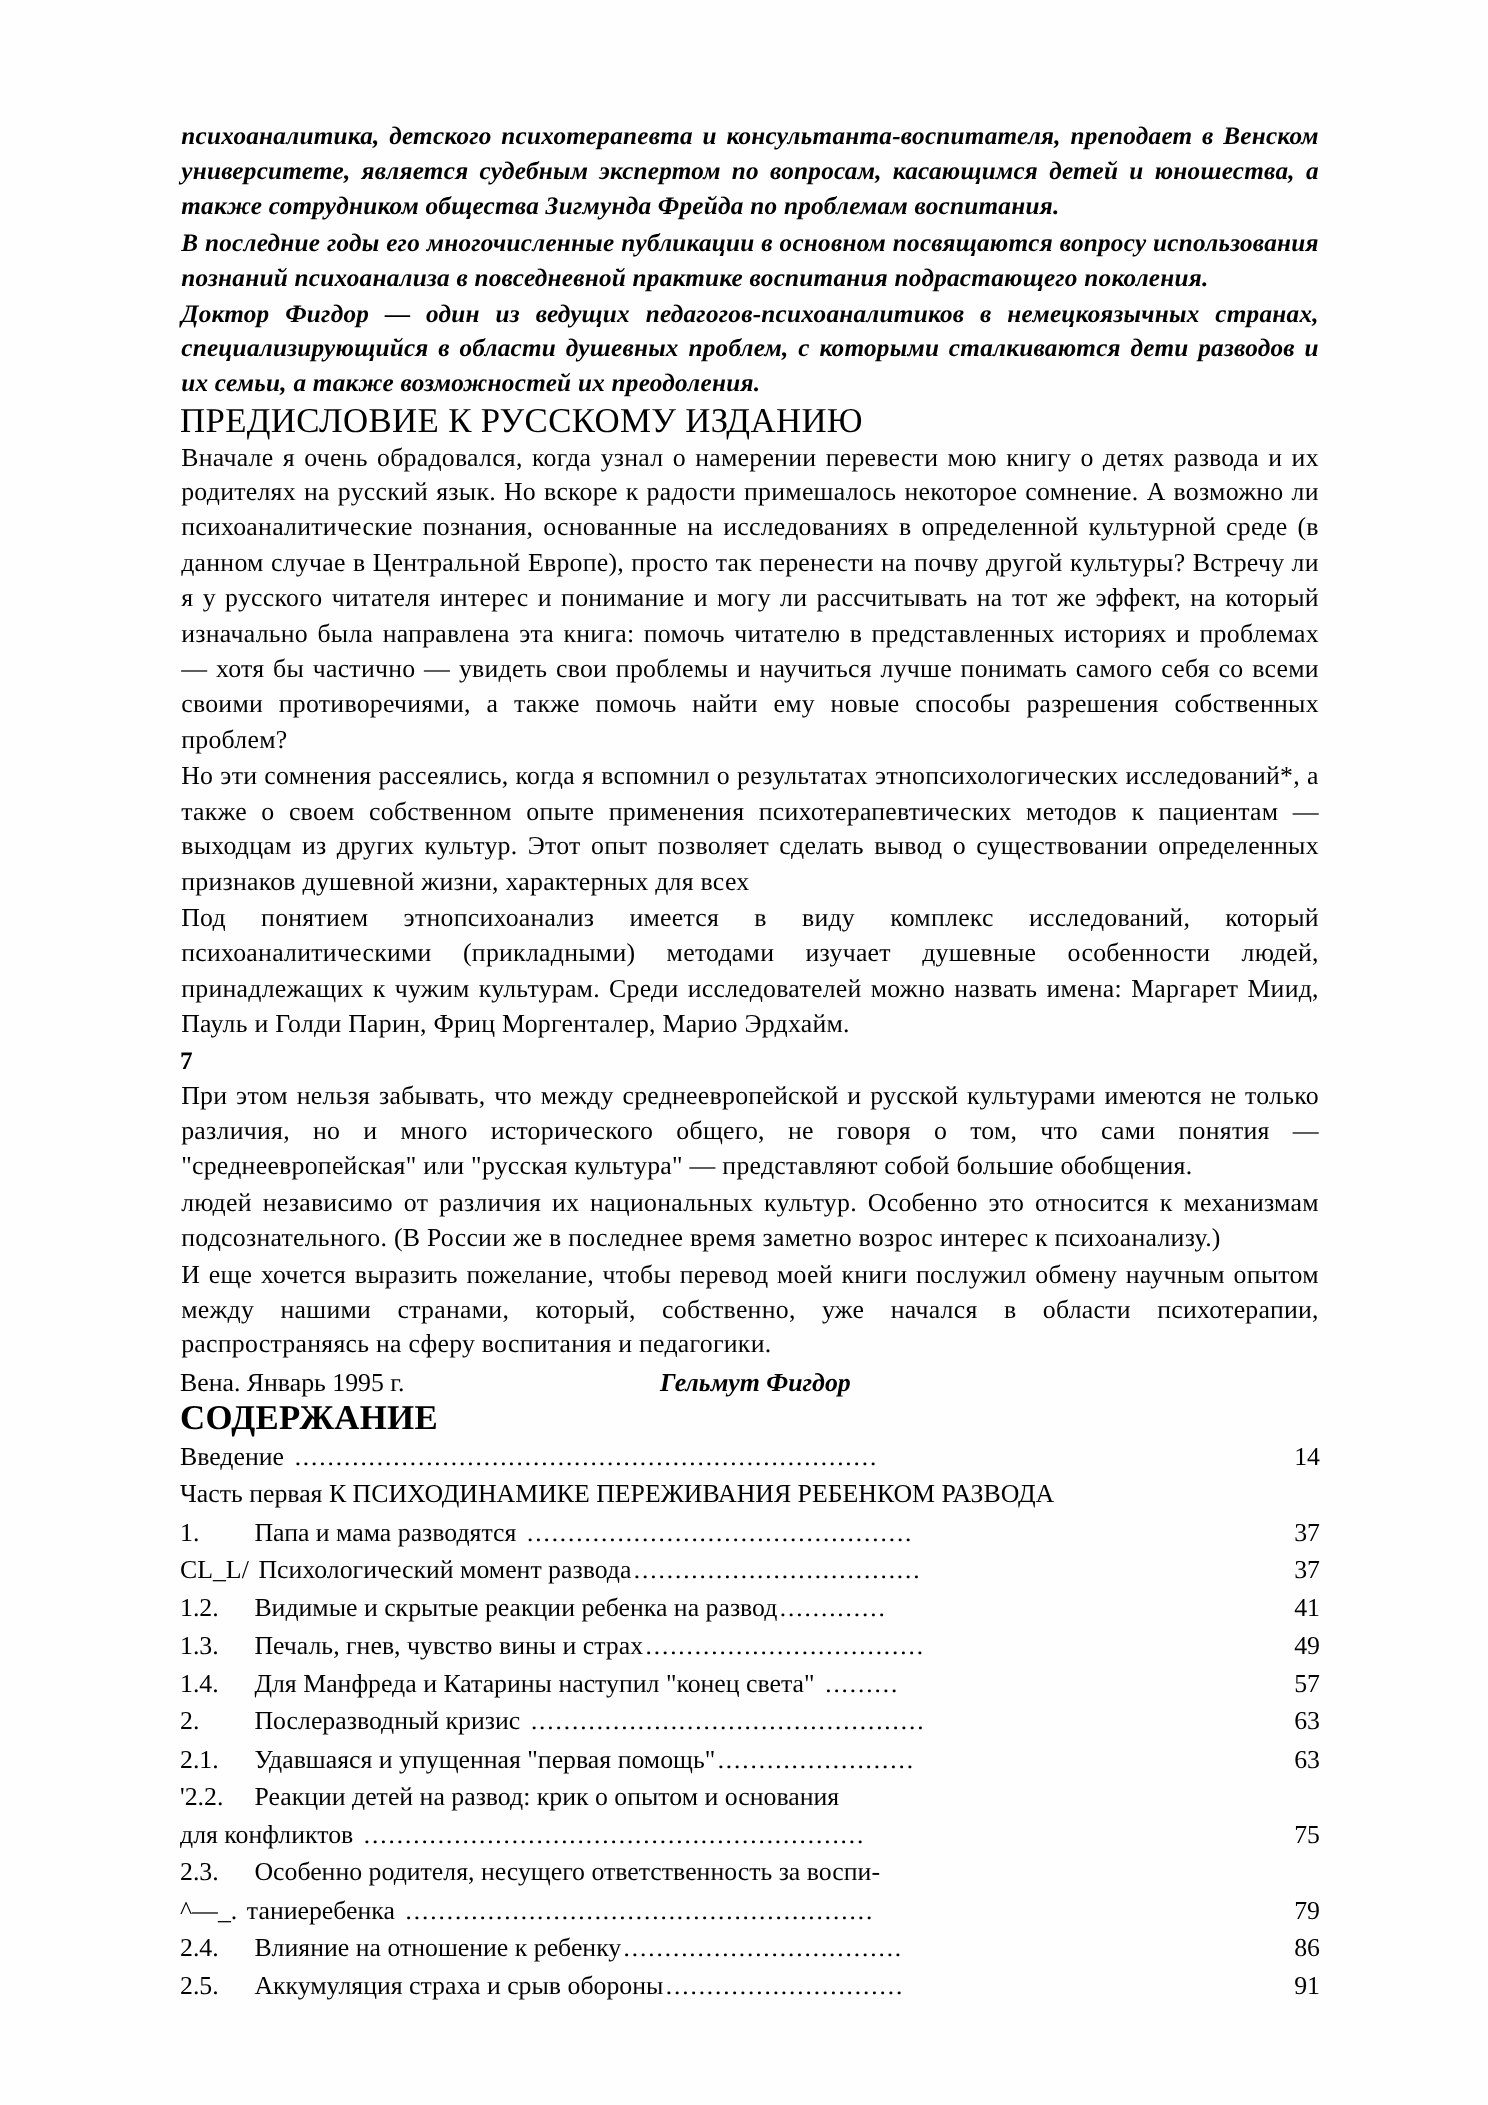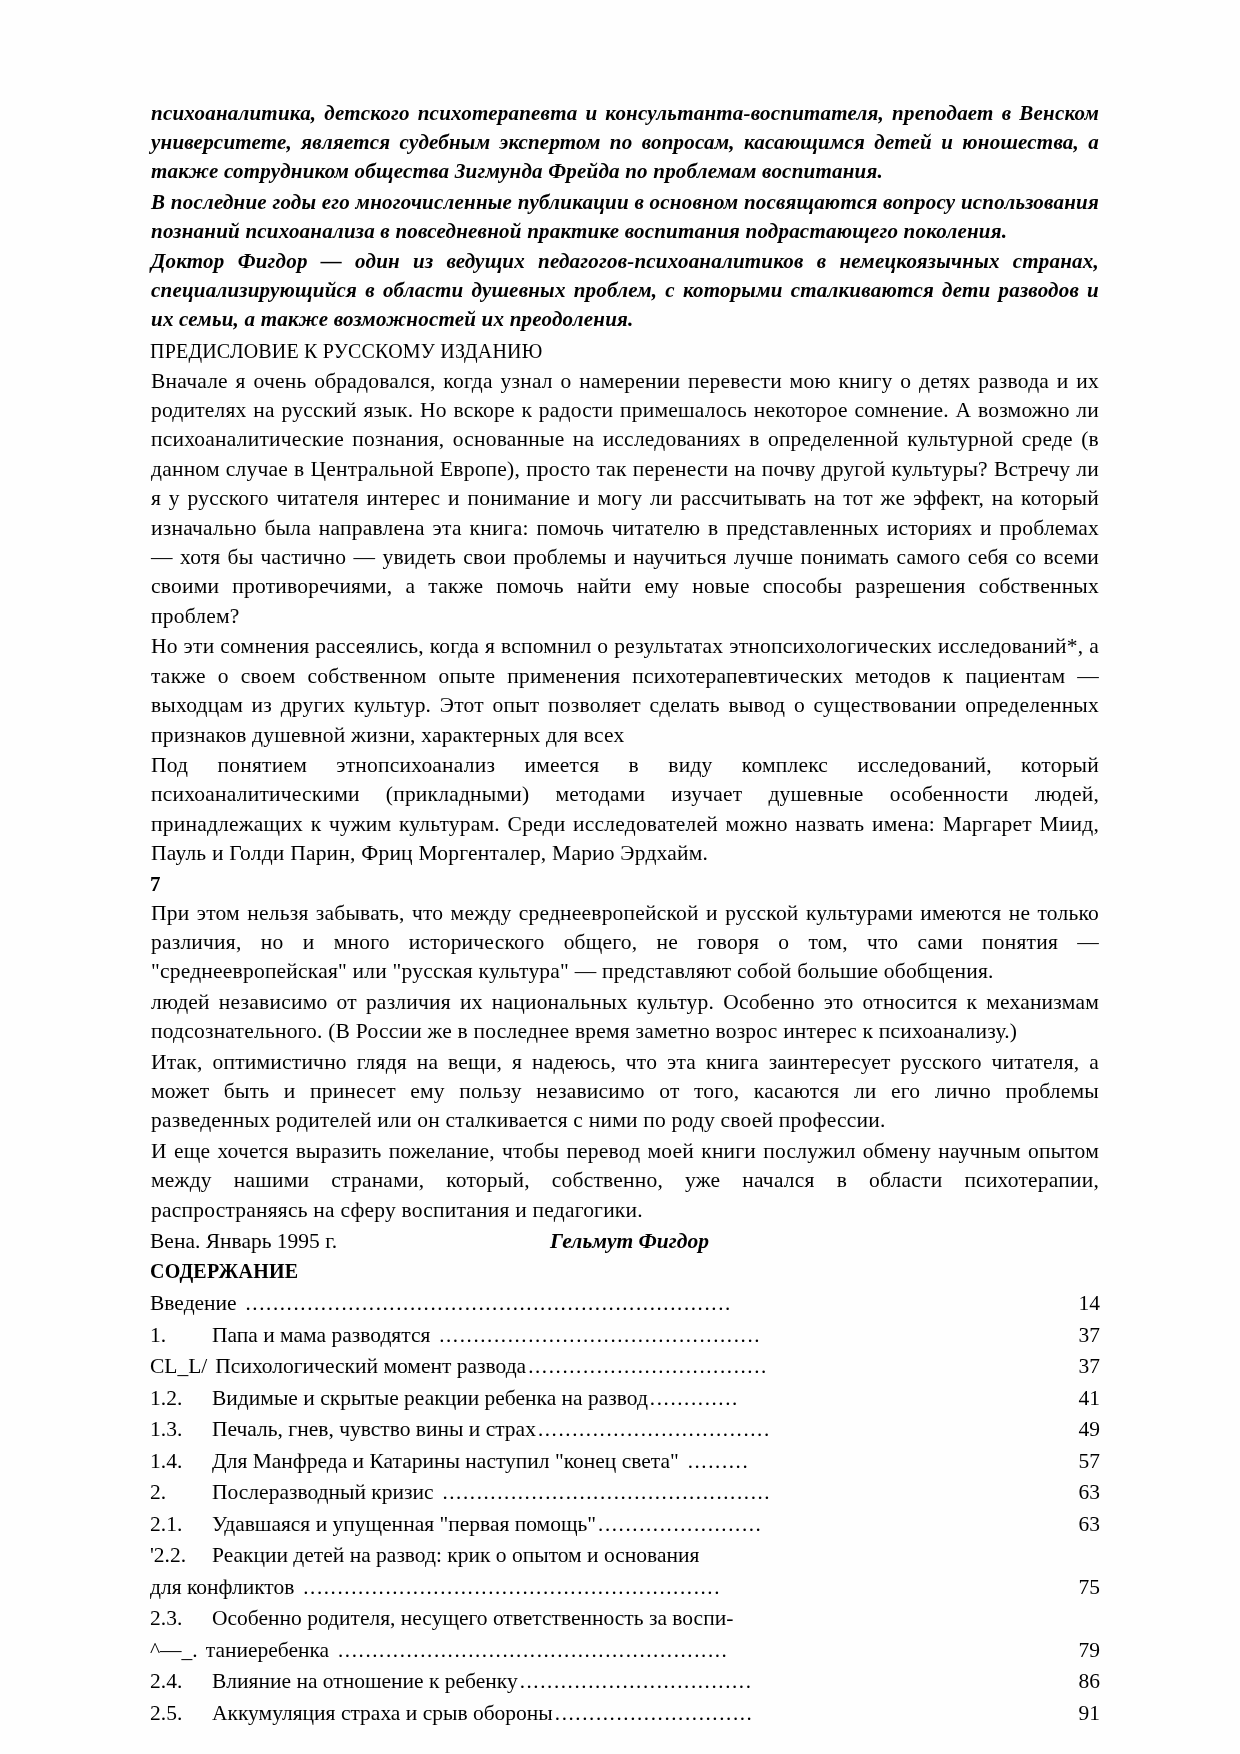--- a/index.html
+++ b/index.html
@@ -40,21 +40,21 @@
     font-weight: 600;
     font-size: 21px;
     line-height: 29.2px;
   }
   .italic-intro {
     margin-bottom: 0px;
   }
 
   h2.section-heading {
     margin: 0;
-    font-size: 20px;
+    font-size: 29px;
     font-weight: 400;
     line-height: 30px;
     letter-spacing: 0.01em;
   }
   h2.section-heading.bold {
     font-weight: 700;
   }
 
   .pagenum {
     font-size: 21px;
@@ -124,39 +124,39 @@
     <h2 class="section-heading">ПРЕДИСЛОВИЕ К РУССКОМУ ИЗДАНИЮ</h2>
 
     <p class="blk">Вначале я очень обрадовался, когда узнал о намерении перевести мою книгу о детях развода и их родителях на русский язык. Но вскоре к радости примешалось некоторое сомнение. А возможно ли психоаналитические познания, основанные на исследованиях в определенной культурной среде (в данном случае в Центральной Европе), просто так перенести на почву другой культуры? Встречу ли я у русского читателя интерес и понимание и могу ли рассчитывать на тот же эффект, на который изначально была направлена эта книга: помочь читателю в представленных историях и проблемах — хотя бы частично — увидеть свои проблемы и научиться лучше понимать самого себя со всеми своими противоречиями, а также помочь найти ему новые способы разрешения собственных проблем?</p>
     <p class="blk">Но эти сомнения рассеялись, когда я вспомнил о результатах этнопсихологических исследований*, а также о своем собственном опыте применения психотерапевтических методов к пациентам — выходцам из других культур. Этот опыт позволяет сделать вывод о существовании определенных признаков душевной жизни, характерных для всех</p>
     <p class="blk">Под понятием этнопсихоанализ имеется в виду комплекс исследований, который психоаналитическими (прикладными) методами изучает душевные особенности людей, принадлежащих к чужим культурам. Среди исследователей можно назвать имена: Маргарет Миид, Пауль и Голди Парин, Фриц Моргенталер, Марио Эрдхайм.</p>
 
     <div class="pagenum">7</div>
 
     <p class="blk">При этом нельзя забывать, что между среднеевропейской и русской культурами имеются не только различия, но и много исторического общего, не говоря о том, что сами понятия — "среднеевропейская" или "русская культура" — представляют собой большие обобщения.</p>
     <p class="blk">людей независимо от различия их национальных культур. Особенно это относится к механизмам подсознательного. (В России же в последнее время заметно возрос интерес к психоанализу.)</p>
-    <p class="blk">Итак, оптимистично глядя на вещи, я надеюсь, что эта книга заинтересует русского читателя, а может быть и принесет ему пользу независимо от того, касаются ли его лично проблемы разведенных родителей или он сталкивается с ними по роду своей профессии.</p>
     <p class="blk">И еще хочется выразить пожелание, чтобы перевод моей книги послужил обмену научным опытом между нашими странами, который, собственно, уже начался в области психотерапии, распространяясь на сферу воспитания и педагогики.</p>
 
     <div class="sig-row">
       <span class="sig-place">Вена. Январь 1995 г.</span>
       <span class="sig-name">Гельмут Фигдор</span>
     </div>
 
     <h2 class="section-heading bold">СОДЕРЖАНИЕ</h2>
 
     <div class="toc">
 
 
       <div class="toc-line">
         <span class="toc-title">Введение</span>
         <span class="toc-dots w560">&nbsp;.......................................................................</span>
         <span class="toc-page">14</span>
       </div>
 
+      <div class="toc-part">Часть первая К ПСИХОДИНАМИКЕ ПЕРЕЖИВАНИЯ РЕБЕНКОМ РАЗВОДА</div>
 
       <div class="toc-line">
         <span class="toc-num">1.</span>
         <span class="toc-title">Папа и мама разводятся</span>
         <span class="toc-dots">&nbsp;...............................................</span>
         <span class="toc-page">37</span>
       </div>
 
       <div class="toc-line">
         <span class="toc-num wide">CL_L/</span>

